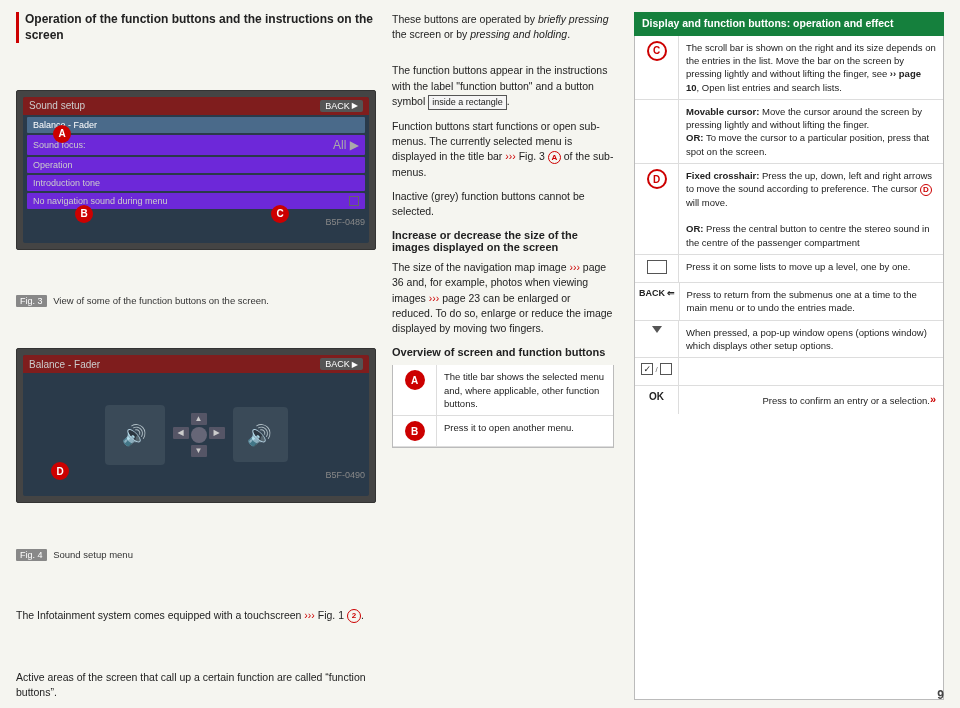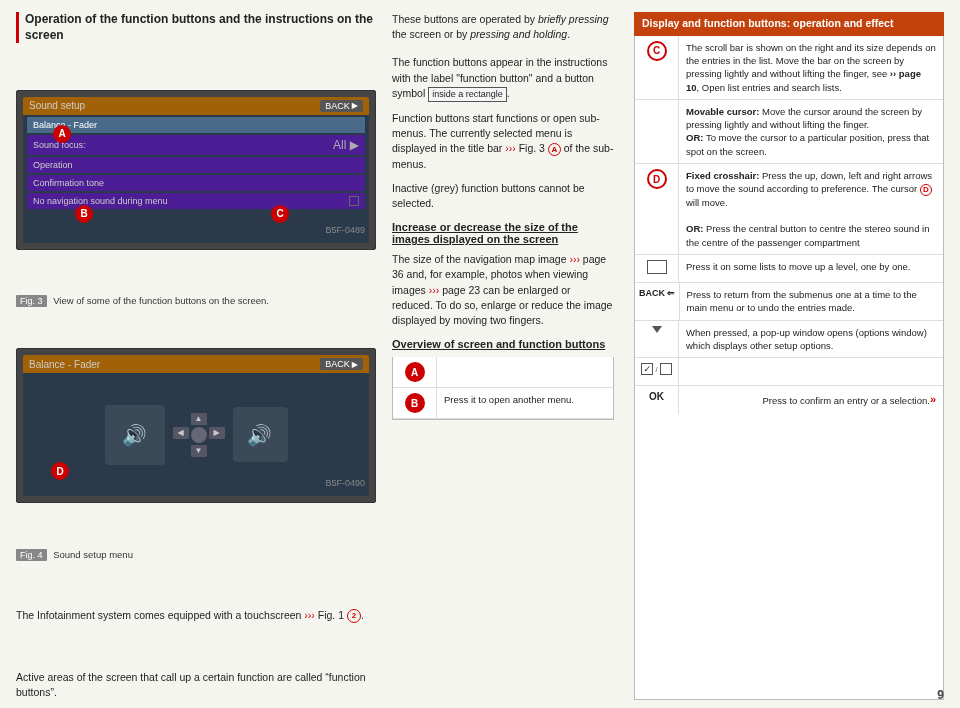--- a/index.html
+++ b/index.html
@@ -59,21 +59,21 @@
     }
     .device-screen-inner {
       background: #2a3a4a;
       width: 100%;
       height: 100%;
       border-radius: 2px;
       position: relative;
       overflow: hidden;
     }
     .device-title-bar {
-      background: #a16207;
+      background: #7f1d1d;
       color: #ccc;
       font-size: 10px;
       padding: 3px 6px;
       display: flex;
       justify-content: space-between;
       align-items: center;
     }
     .device-back-btn {
       background: #555;
       color: #fff;
@@ -81,21 +81,21 @@
       padding: 1px 5px;
       border-radius: 2px;
       display: flex;
       align-items: center;
       gap: 2px;
     }
     .menu-items {
       padding: 2px 4px;
     }
     .menu-item {
-      background: #4c1d95;
+      background: #6d28d9;
       color: #ccc;
       font-size: 9px;
       padding: 3px 6px;
       margin-bottom: 2px;
       border-radius: 1px;
       display: flex;
       justify-content: space-between;
       align-items: center;
     }
     .menu-item.selected {
@@ -242,43 +242,42 @@
       display: flex;
       align-items: center;
       justify-content: center;
       bottom: 16px;
       left: 28px;
     }
     .img-number {
       font-size: 9px;
       color: #888;
       position: absolute;
-      bottom: 8px;
+      bottom: 16px;
       right: 4px;
     }
     .body-text {
       font-size: 10.5px;
       line-height: 1.45;
       color: #222;
     }
     .subheading {
       font-weight: bold;
       font-size: 11px;
       margin-top: 6px;
       margin-bottom: 3px;
-      text-decoration: underline;
     }
     .right-panel {
       flex: 0 0 310px;
       display: flex;
       flex-direction: column;
       gap: 0;
     }
     .right-header {
-      background: #c2410c;
+      background: #15803d;
       color: #fff;
       font-size: 10.5px;
       font-weight: bold;
       padding: 5px 8px;
       line-height: 1.3;
     }
     .right-table {
       border: 1px solid #bbb;
       border-top: none;
       flex: 1;
@@ -440,21 +439,21 @@
               <span>Balance - Fader</span>
             </div>
             <div class="menu-item">
               <span>Sound focus:</span>
               <span style="color:#aaa;font-size:12px;">All ▶</span>
             </div>
             <div class="menu-item">
               <span>Operation</span>
             </div>
             <div class="menu-item">
-              <span>Confirmation tone</span>
+              <span>Introduction tone</span>
             </div>
             <div class="menu-item">
               <span>No navigation sound during menu</span>
               <span style="border:1px solid #666;width:10px;height:10px;display:inline-block;"></span>
             </div>
           </div>
           <div class="badge-a">A</div>
           <div class="badge-b">B</div>
           <div class="badge-c">C</div>
           <span class="img-number">B5F-0489</span>
@@ -504,21 +503,21 @@
       </div>
       <div class="body-text" style="margin-top:4px;">
         <span>Active areas of the screen that call up a certain function are called “function buttons”.</span>
       </div>
     </div>
 
     <div class="middle-column">
       <div class="body-text">
         These buttons are operated by <em>briefly pressing</em> the screen or by <em>pressing and holding</em>.
       </div>
-      <div class="body-text" style="margin-top:9px;">
+      <div class="body-text" style="margin-top:17px;">
         The function buttons appear in the instructions with the label "function button" and a button symbol <span class="inline-rect">inside a rectangle</span>.
       </div>
       <div class="body-text" style="margin-top:5px;">
         Function buttons start functions or open sub-menus. The currently selected menu is displayed in the title bar <span class="fwd-ref">›››</span> Fig. 3 <span class="icon-circle" style="display:inline-flex;width:13px;height:13px;font-size:8px;border:1.5px solid #cc0000;color:#cc0000;border-radius:50%;align-items:center;justify-content:center;vertical-align:middle;">A</span> of the sub-menus.
       </div>
       <div class="body-text" style="margin-top:5px;">
         Inactive (grey) function buttons cannot be selected.
       </div>
       <div class="subheading">
         <span>Increase or decrease the size of the images displayed on the screen</span>
@@ -527,20 +526,23 @@
         The size of the navigation map image <span class="fwd-ref">›››</span> page 36 and, for example, photos when viewing images <span class="fwd-ref">›››</span> page 23 can be enlarged or reduced. To do so, enlarge or reduce the image displayed by moving two fingers.
       </div>
       <div class="subheading" style="margin-top:6px;">
         <span>Overview of screen and function buttons</span>
       </div>
 
       <div class="overview-table">
         <div class="ov-row">
           <div class="ov-icon-cell">
             <div class="icon-circle filled">A</div>
+          </div>
+          <div class="ov-text-cell body-text">
+            The title bar shows the selected menu and, where applicable, other function buttons.
           </div>
         </div>
         <div class="ov-row">
           <div class="ov-icon-cell">
             <div class="icon-circle filled">B</div>
           </div>
           <div class="ov-text-cell body-text">
             Press it to open another menu.
           </div>
         </div>

